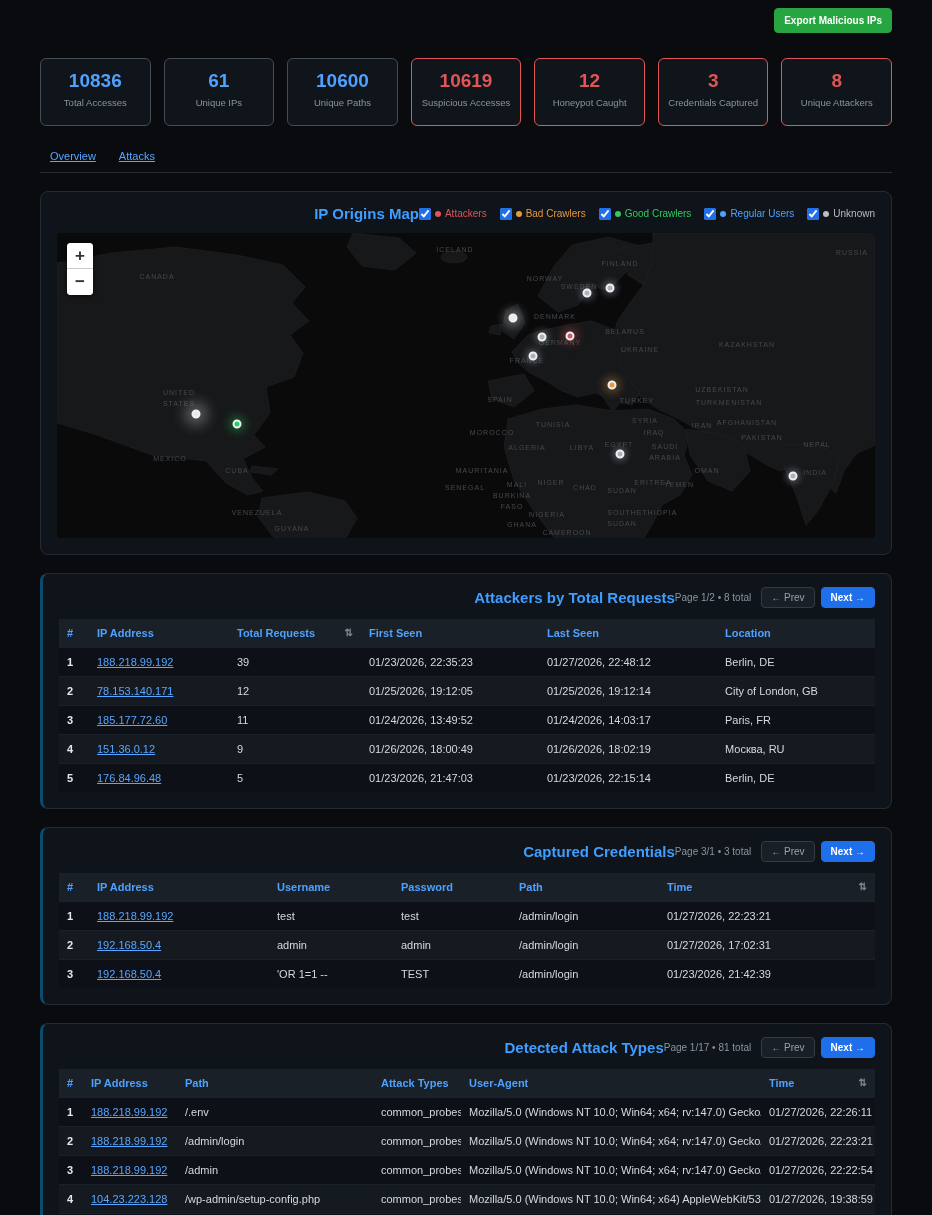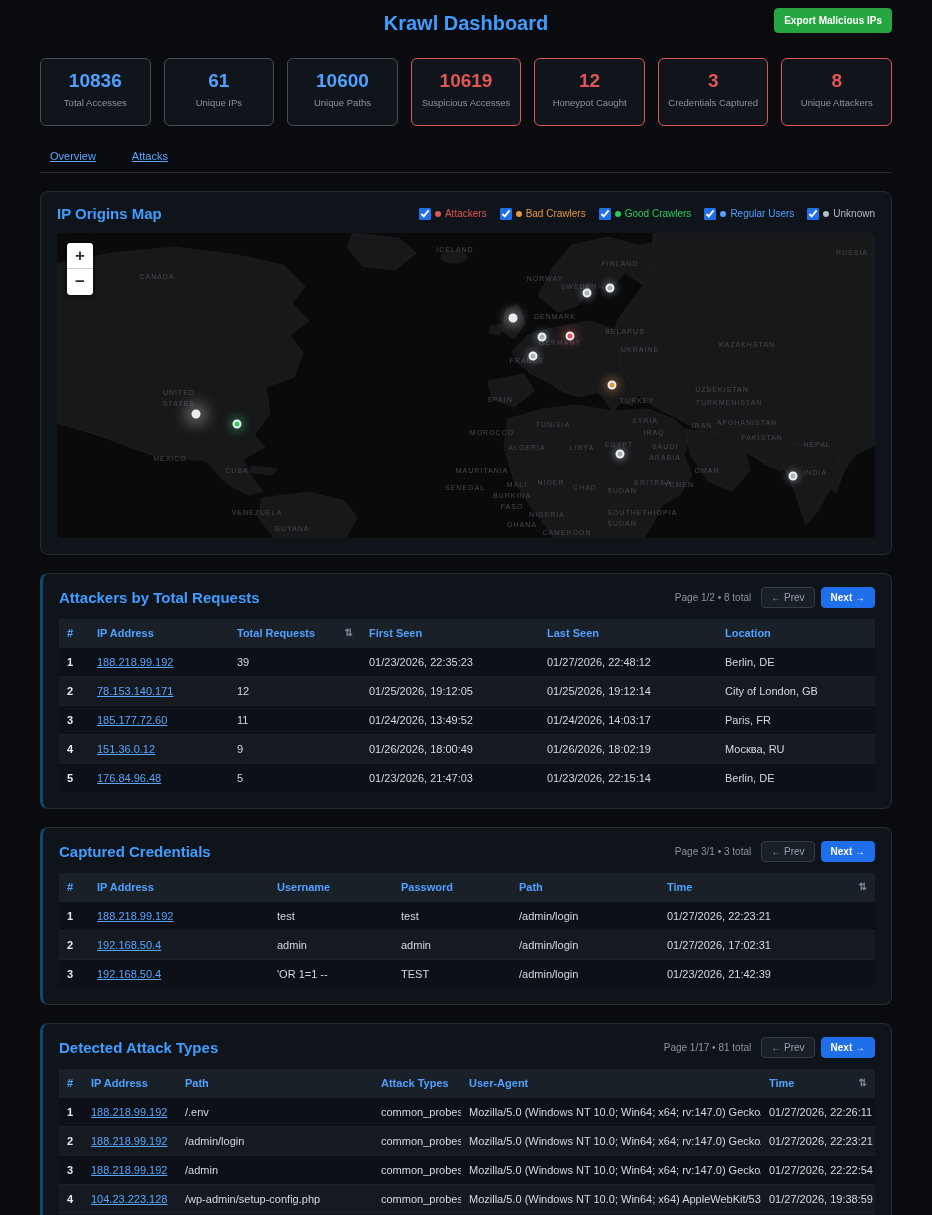--- a/index.html
+++ b/index.html
@@ -8,25 +8,25 @@
   .page{width:932px;padding:0 40px 24px}
   .topbar{position:relative;height:44px}
   .page-title{margin:0;padding-top:12px;text-align:center;font-size:20px;font-weight:bold;color:#3f9eff}
   .export-btn{position:absolute;right:0;top:8px;background:#26a641;color:#fff;border:1px solid #2ea043;border-radius:4px;font-size:10px;font-weight:bold;padding:6px 9px;cursor:pointer;font-family:inherit}
   .stats-row{display:flex;gap:13px;margin-top:14px}
   .stat-card{flex:1;height:68px;background:#10141b;border:1px solid #454c55;border-radius:6px;text-align:center;padding-top:11px}
   .stat-card.danger{border-color:#e05555}
   .stat-value{font-size:19px;font-weight:bold;color:#4ea1ff}
   .stat-card.danger .stat-value{color:#e05555}
   .stat-label{font-size:9.5px;color:#8b949e;margin-top:5px}
-  .tabs{margin-top:24px;border-bottom:1px solid #262c34;padding:0 10px 10px;display:flex;gap:36px}
+  .tabs{margin-top:24px;border-bottom:1px solid #262c34;padding:0 10px 10px;display:flex;gap:23px}
   .tab{color:#58a6ff;font-size:11px;text-decoration:underline;cursor:pointer}
   .card{background:#0f131a;border:1px solid #252b33;border-radius:8px;margin-top:18px;padding:13px 16px 16px}
   .table-card{border-left:3px solid #0c4a6e}
-  .card-head{display:flex;justify-content:space-between;align-items:center;margin-bottom:11px}
+  .card-head{display:flex;justify-content:flex-end;align-items:center;margin-bottom:11px}
   .card-title{margin:0;font-size:15px;font-weight:bold;color:#3f9eff}
   .legend{display:flex;gap:13px;align-items:center}
   .legend-item{display:flex;align-items:center;gap:4px;font-size:10px;cursor:pointer}
   .legend-item input{width:12px;height:12px;accent-color:#1f6feb;margin:0;cursor:pointer}
   .legend .dot{width:6px;height:6px;border-radius:50%;display:inline-block}
   .map{position:relative;height:305px;background:#0a0a0b;border-radius:4px;overflow:hidden;margin-top:4px}
   .map svg{position:absolute;left:0;top:0;width:100%;height:100%}
   .zoom-ctl{position:absolute;left:10px;top:10px;width:26px;background:#fff;border-radius:4px;overflow:hidden;box-shadow:0 1px 5px rgba(0,0,0,.65);z-index:5}
   .zoom-btn{display:block;width:26px;height:26px;background:#fff;border:0;font-size:17px;font-weight:bold;color:#333;cursor:pointer;line-height:24px;padding:0;font-family:inherit}
   .zoom-btn:first-child{border-bottom:1px solid #ccc}
@@ -60,21 +60,20 @@
   #table-attacks th:nth-child(3){width:196px}
   #table-attacks th:nth-child(4){width:88px}
   #table-attacks th:nth-child(5){width:300px}
 </style>
 </head>
 <body>
 
 <div class="page">
 
   <div class="topbar">
-    <h1 class="page-title">Krawl Dashboard</h1>
     <button class="export-btn">Export Malicious IPs</button>
   </div>
 
   <div class="stats-row" id="stats-row">
       <div class="stat-card info">
         <div class="stat-value">10836</div>
         <div class="stat-label">Total Accesses</div>
       </div>
       <div class="stat-card info">
         <div class="stat-value">61</div>

